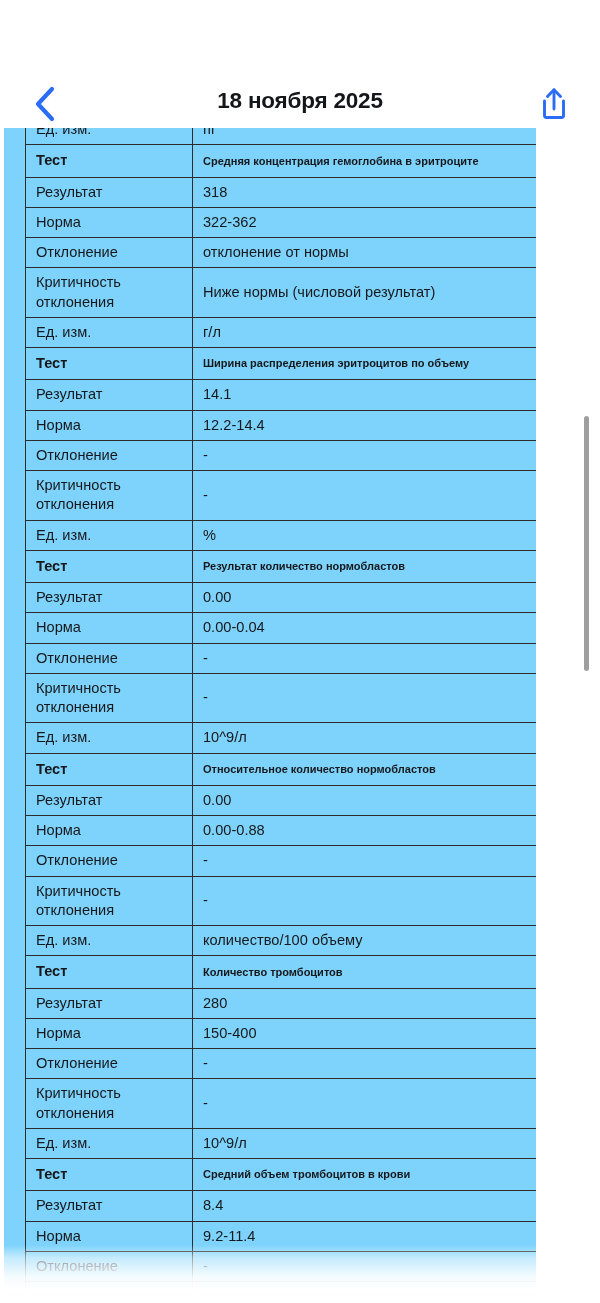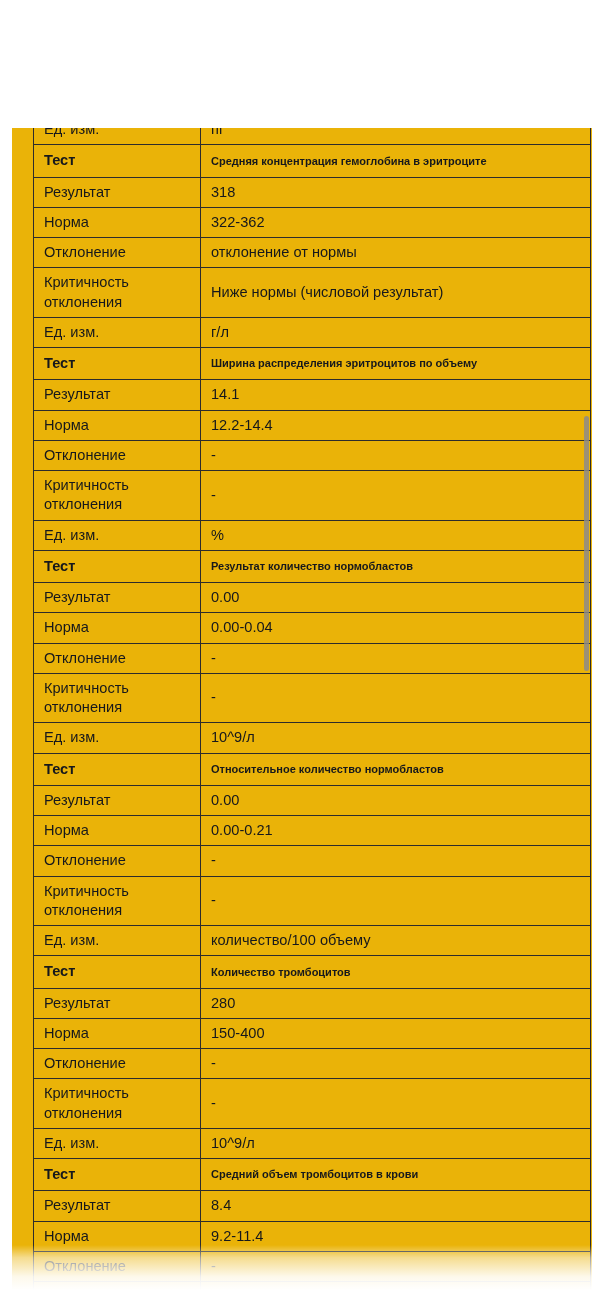--- a/index.html
+++ b/index.html
@@ -63,25 +63,25 @@
     font-size: 22.5px;
     font-weight: bold;
     color: #14161a;
     letter-spacing: -0.2px;
   }
 
   
   .viewport {
     position: absolute;
     top: 128px;
-    left: 12px;
-    width: 580px;
+    left: 4px;
+    width: 532px;
     height: 1175px;
     overflow: hidden;
-    background: #eab308;
+    background: #7dd3fc;
   }
 
   
   .doc {
     position: absolute;
     left: 0;
     top: -14px;
     width: 600px;
   }
 
@@ -166,20 +166,38 @@
     background: #8a8a8e;
     opacity: 0.82;
     cursor: pointer;
   }
 </style>
 </head>
 <body>
 
 <div id="app">
 
+  <div class="navbar">
+
+    <div class="nav-back">
+      <svg width="22" height="36" viewBox="0 0 22 36">
+        <polyline points="18,3 4,18 18,33" fill="none" stroke="#2a6df4" stroke-width="4.2" stroke-linecap="round" stroke-linejoin="round"></polyline>
+      </svg>
+    </div>
+
+    <div class="nav-title">18 ноября 2025</div>
+
+    <div class="nav-share">
+      <svg width="30" height="36" viewBox="0 0 30 36">
+        <path d="M15 23 L15 4" fill="none" stroke="#2a6df4" stroke-width="2.9" stroke-linecap="round"></path>
+        <polyline points="8.5,10.5 15,3.8 21.5,10.5" fill="none" stroke="#2a6df4" stroke-width="2.9" stroke-linecap="round" stroke-linejoin="round"></polyline>
+        <path d="M5.5 15 L5.5 29.5 Q5.5 31.5 7.5 31.5 L22.5 31.5 Q24.5 31.5 24.5 29.5 L24.5 15" fill="none" stroke="#2a6df4" stroke-width="2.9" stroke-linecap="round" stroke-linejoin="round"></path>
+      </svg>
+    </div>
+  </div>
 
   <div class="viewport">
     <div class="doc">
 
       <table class="report">
         <tbody>
 
           <tr class="row-norm">
             <td class="label">Ед. изм.</td>
             <td class="value">пг</td>
@@ -263,21 +281,21 @@
           <tr class="row-test">
             <td class="label">Тест</td>
             <td class="value">Относительное количество нормобластов</td>
           </tr>
           <tr class="row-norm">
             <td class="label">Результат</td>
             <td class="value">0.00</td>
           </tr>
           <tr class="row-norm">
             <td class="label">Норма</td>
-            <td class="value">0.00-0.21</td>
+            <td class="value">0.00-0.88</td>
           </tr>
           <tr class="row-norm">
             <td class="label">Отклонение</td>
             <td class="value">-</td>
           </tr>
           <tr class="row-tall">
             <td class="label">Критичность отклонения</td>
             <td class="value">-</td>
           </tr>
           <tr class="row-norm">

